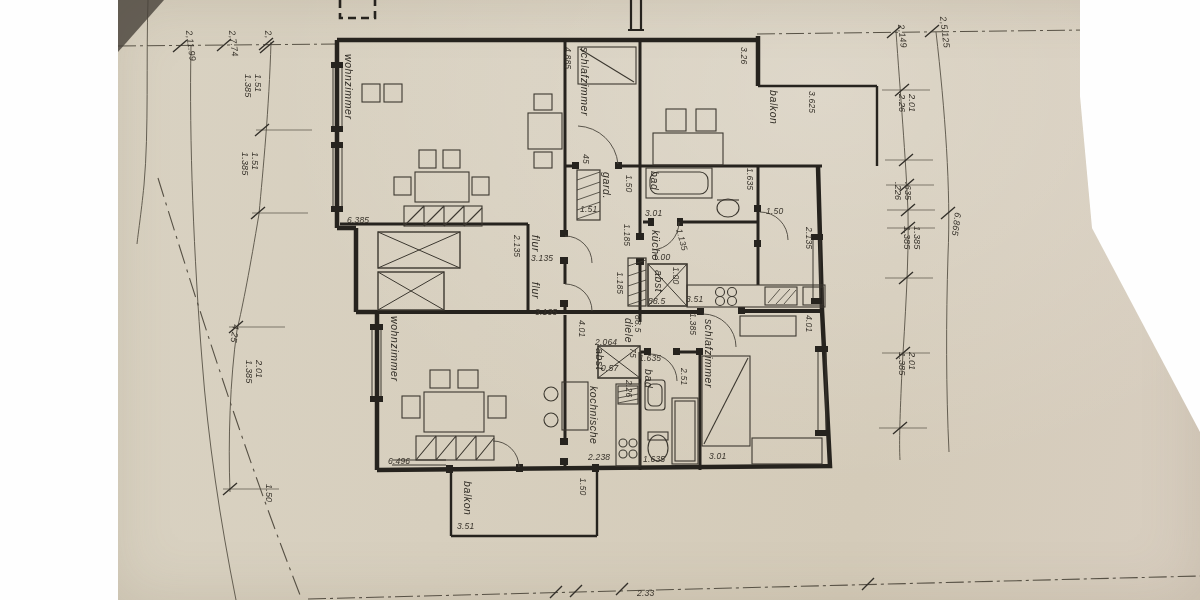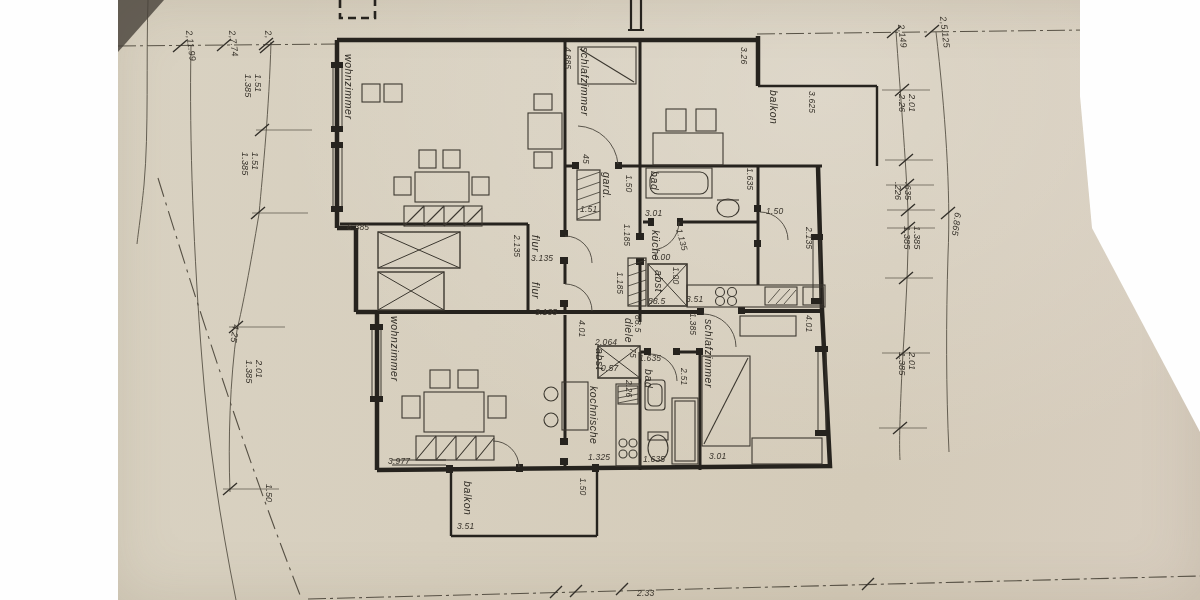--- a/index.html
+++ b/index.html
@@ -234,21 +234,21 @@
   <i class="L room r" style="left:654px;top:369px">bad</i>
   <i class="L room r" style="left:660px;top:171px">bad</i>
   <i class="L room r" style="left:661px;top:230px">küche</i>
   <i class="L room r" style="left:612px;top:172px">gard.</i>
   <i class="L room r" style="left:664px;top:270px">abst</i>
   <i class="L room r" style="left:605px;top:348px">abst</i>
   <i class="L room r" style="left:541px;top:235px">flur</i>
   <i class="L room r" style="left:541px;top:282px">flur</i>
   <i class="L room r" style="left:473px;top:481px">balkon</i>
 
-  <i class="L" style="left:347px;top:223px">6.385</i>
+  <i class="L" style="left:347px;top:216px">6.385</i>
   <i class="L r" style="left:572px;top:47px">4.885</i>
   <i class="L r" style="left:748px;top:47px">3.26</i>
   <i class="L r" style="left:816px;top:91px">3.625</i>
   <i class="L r" style="left:521px;top:235px">2.135</i>
   <i class="L r" style="left:813px;top:227px">2.135</i>
   <i class="L" style="left:531px;top:254px">3.135</i>
   <i class="L" style="left:535px;top:308px">3.135</i>
   <i class="L r" style="left:631px;top:224px">1.185</i>
   <i class="L r" style="left:624px;top:272px">1.185</i>
   <i class="L r75" style="left:683px;top:228px">1.135</i>
@@ -265,22 +265,22 @@
   <i class="L" style="left:580px;top:205px">1.51</i>
   <i class="L r" style="left:590px;top:154px">45</i>
   <i class="L r" style="left:586px;top:320px">4.01</i>
   <i class="L r" style="left:813px;top:315px">4.01</i>
   <i class="L" style="left:595px;top:338px">2.064</i>
   <i class="L r" style="left:637px;top:348px">75</i>
   <i class="L" style="left:601px;top:364px">0.57</i>
   <i class="L r" style="left:633px;top:380px">2.26</i>
   <i class="L" style="left:639px;top:354px">1.635</i>
   <i class="L r" style="left:688px;top:368px">2.51</i>
-  <i class="L" style="left:388px;top:457px">3.977</i>
-  <i class="L" style="left:588px;top:453px">1.325</i>
+  <i class="L" style="left:388px;top:457px">6.496</i>
+  <i class="L" style="left:588px;top:453px">2.238</i>
   <i class="L" style="left:643px;top:455px">1.635</i>
   <i class="L" style="left:709px;top:452px">3.01</i>
   <i class="L" style="left:457px;top:522px">3.51</i>
   <i class="L r" style="left:587px;top:478px">1.50</i>
   <i class="L" style="left:637px;top:589px">2.33</i>
 
   <i class="L chain r85" style="left:193px;top:30px">2,11.99</i>
   <i class="L chain r85" style="left:236px;top:30px">2,7.74</i>
   <i class="L chain r85" style="left:272px;top:30px">2,</i>
   <i class="L chain r two" style="left:262px;top:74px"><b>1.51</b><b>1.385</b></i>

